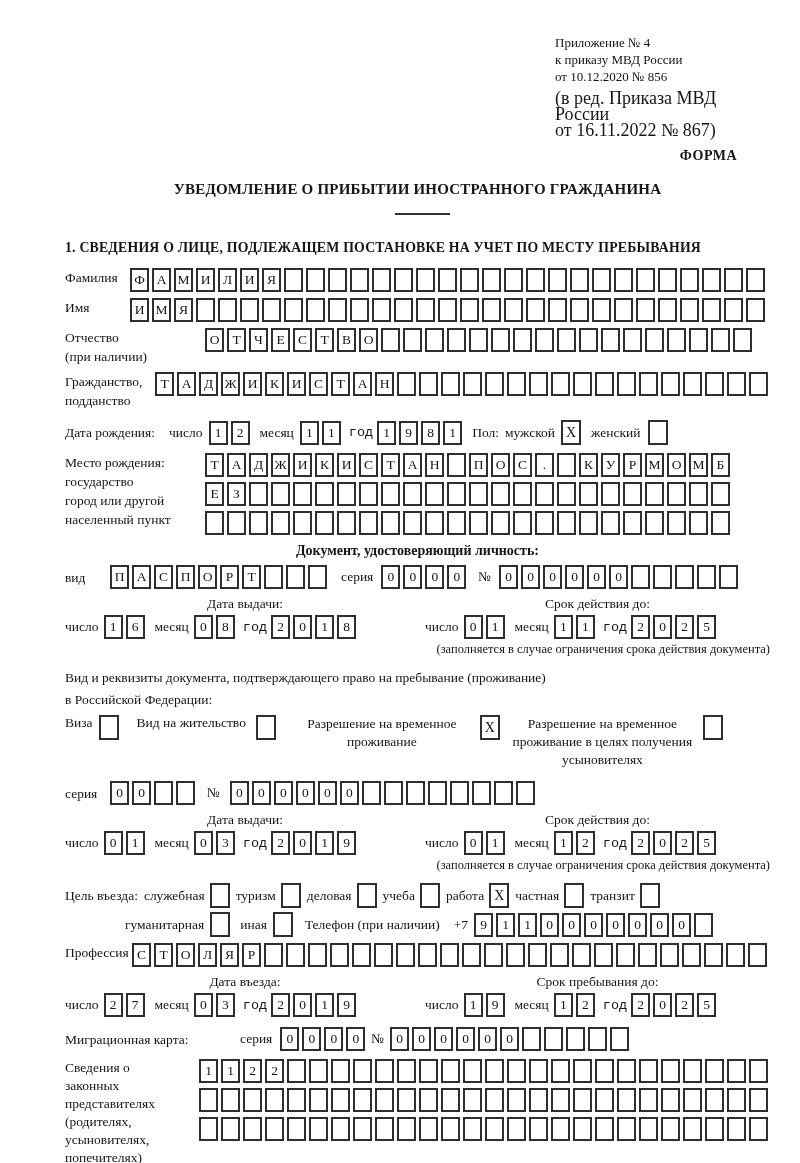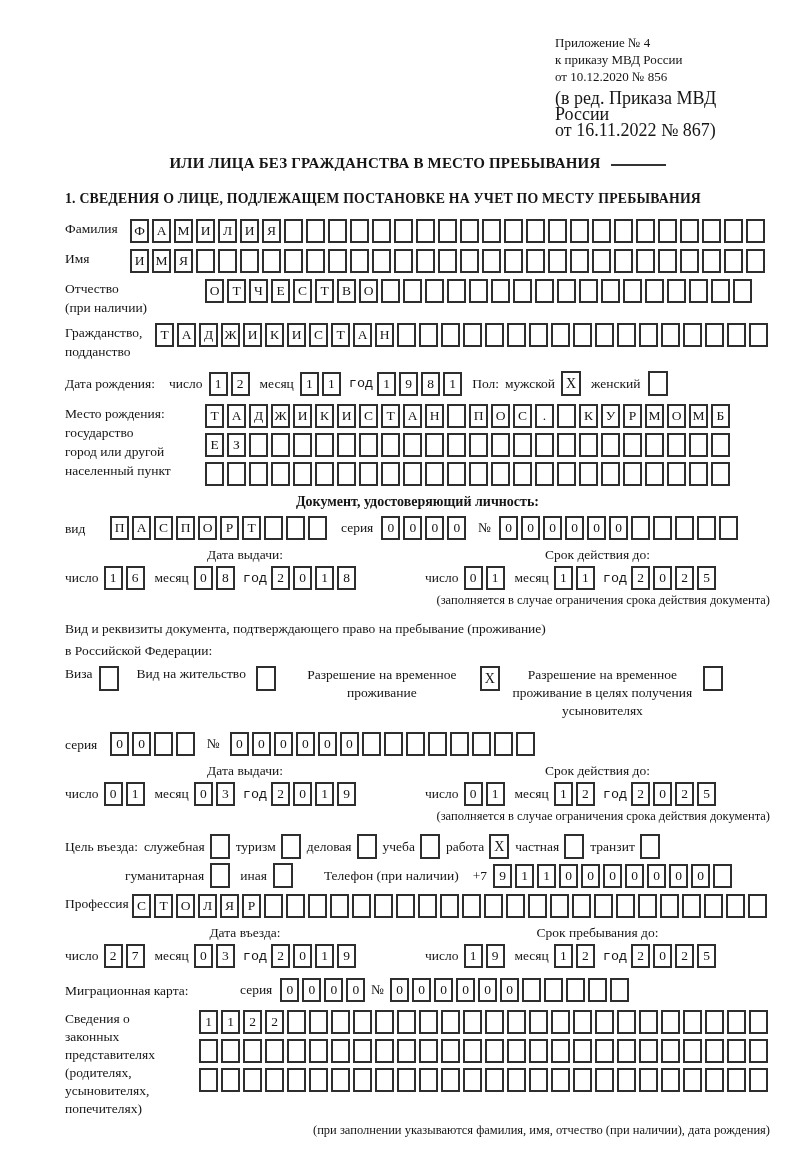--- a/index.html
+++ b/index.html
@@ -53,44 +53,46 @@
   .para { margin-top:10px; line-height:22px; }
   .opt-row { display:flex; align-items:flex-start; margin-top:4px; }
   .opt-lbl { text-align:center; line-height:18px; }
   .doc-heading { text-align:center; font-weight:bold; font-size:14px; margin-top:8px; }
   .footnote { text-align:right; font-size:12.5px; margin-top:5px; }
 
   .mr4{margin-right:4px;font-family:Liberation Mono, monospace;} .mr5{margin-right:5px;} .mr6{margin-right:6px;}
   .mr8{margin-right:8px;} .mr10{margin-right:10px;} .mr14{margin-right:14px;}
   .ml6{margin-left:6px;} .ml10{margin-left:10px;} .ml12{margin-left:12px;}
   .ml14{margin-left:14px;} .ml16{margin-left:16px;} .ml18{margin-left:18px;}
-  .ml24{margin-left:31px;}
+  .ml24{margin-left:12px;}
   .mt4{margin-top:4px;} .mt5{margin-top:5px;} .mt8{margin-top:8px;}
   .mt10{margin-top:10px;} .mt12{margin-top:12px;}
   .indent60{margin-left:60px;}
 </style>
 </head>
 <body>
 
 <div class="page">
 
   <div class="hdr">
     <div>Приложение № 4</div>
     <div>к приказу МВД России</div>
     <div>от 10.12.2020 № 856</div>
     <div class="small">
       <div>(в ред. Приказа МВД России</div>
       <div>от 16.11.2022 № 867)</div>
     </div>
   </div>
 
+  <div class="forma">ФОРМА</div>
 
   <div class="title">
+    <div>УВЕДОМЛЕНИЕ О ПРИБЫТИИ ИНОСТРАННОГО ГРАЖДАНИНА</div>
     <div>
-      <span>ИЛИ ЛИЦА БЕЗ ГРАЖДАНСТВА В МЕСТО ПРЕБЫВАНИЯ</span><span class="blankline"></span>
+      <span class="blankline"></span>
     </div>
   </div>
 
   <div class="sec-heading">1. СВЕДЕНИЯ О ЛИЦЕ, ПОДЛЕЖАЩЕМ ПОСТАНОВКЕ НА УЧЕТ ПО МЕСТУ ПРЕБЫВАНИЯ</div>
 
   <div class="row mt12">
     <div class="lbl w65">Фамилия</div>
     <div class="cells">
         <span class="cell">Ф</span>
         <span class="cell">А</span>

